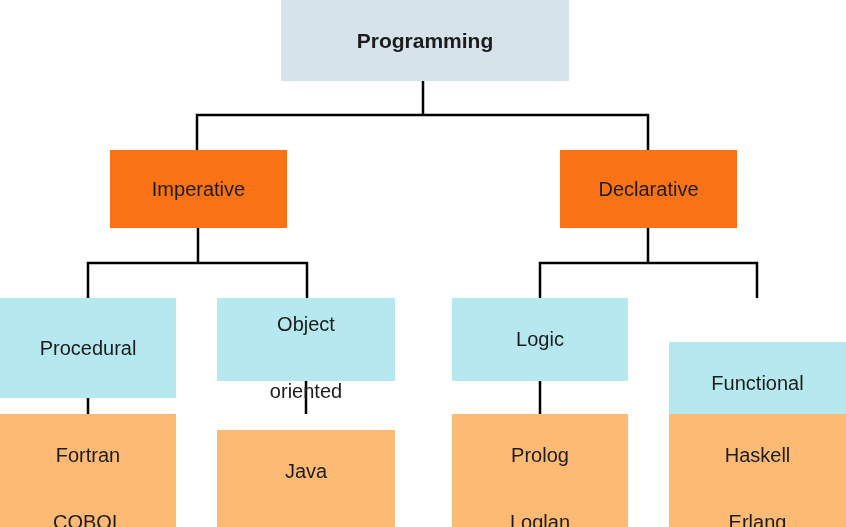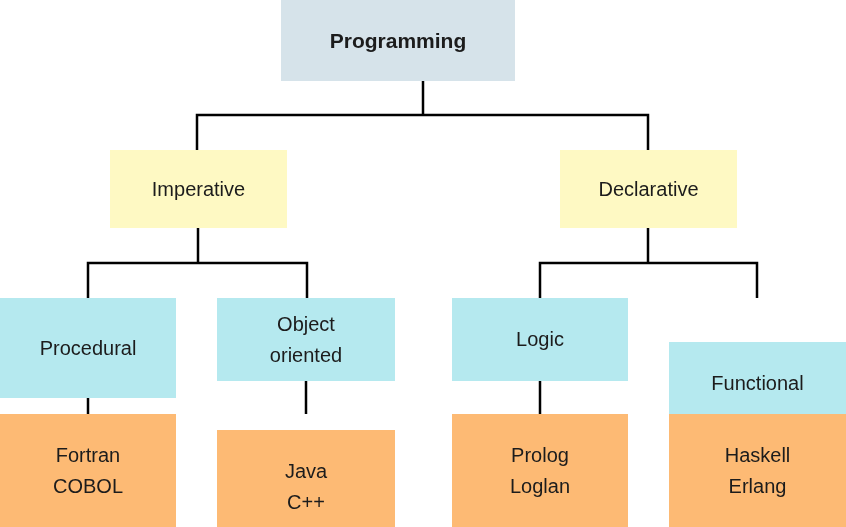--- a/index.html
+++ b/index.html
@@ -26,29 +26,29 @@
     position: absolute;
     display: flex;
     flex-direction: column;
     align-items: center;
     justify-content: center;
     text-align: center;
     font-size: 20px;
     line-height: 1.52;
     color: #1c1c1c;
   }
-  .node span { display: block; }
+  .node span { display: block; margin-top: 36px; }
 
   .lvl-root   { background: #d6e3ea; font-weight: bold; font-size: 21px; }
-  .lvl-branch { background: #fef9c3; text-align: right; }
+  .lvl-branch { background: #f97316; text-align: right; }
   .lvl-para   { background: #b5e9ef; }
   .lvl-lang   { background: #fdba74; }
 
   
-  #node-programming   { left: 281px; top: 0px;   width: 234px; height: 81px; }
+  #node-programming   { left: 281px; top: 0px;   width: 288px; height: 81px; }
   
   #node-imperative    { left: 110px; top: 150px; width: 177px; height: 78px; }
   #node-declarative   { left: 560px; top: 150px; width: 177px; height: 78px; }
   
   #node-procedural    { left: 0px;   top: 298px; width: 176px; height: 100px; }
   #node-object        { left: 217px; top: 298px; width: 178px; height: 83px; }
   #node-logic         { left: 452px; top: 298px; width: 176px; height: 83px; }
   #node-functional    { left: 669px; top: 298px; width: 177px; height: 83px; margin-top: 44px; }
   
   #node-fortran-cobol  { left: 0px;   top: 414px; width: 176px; height: 113px; }

